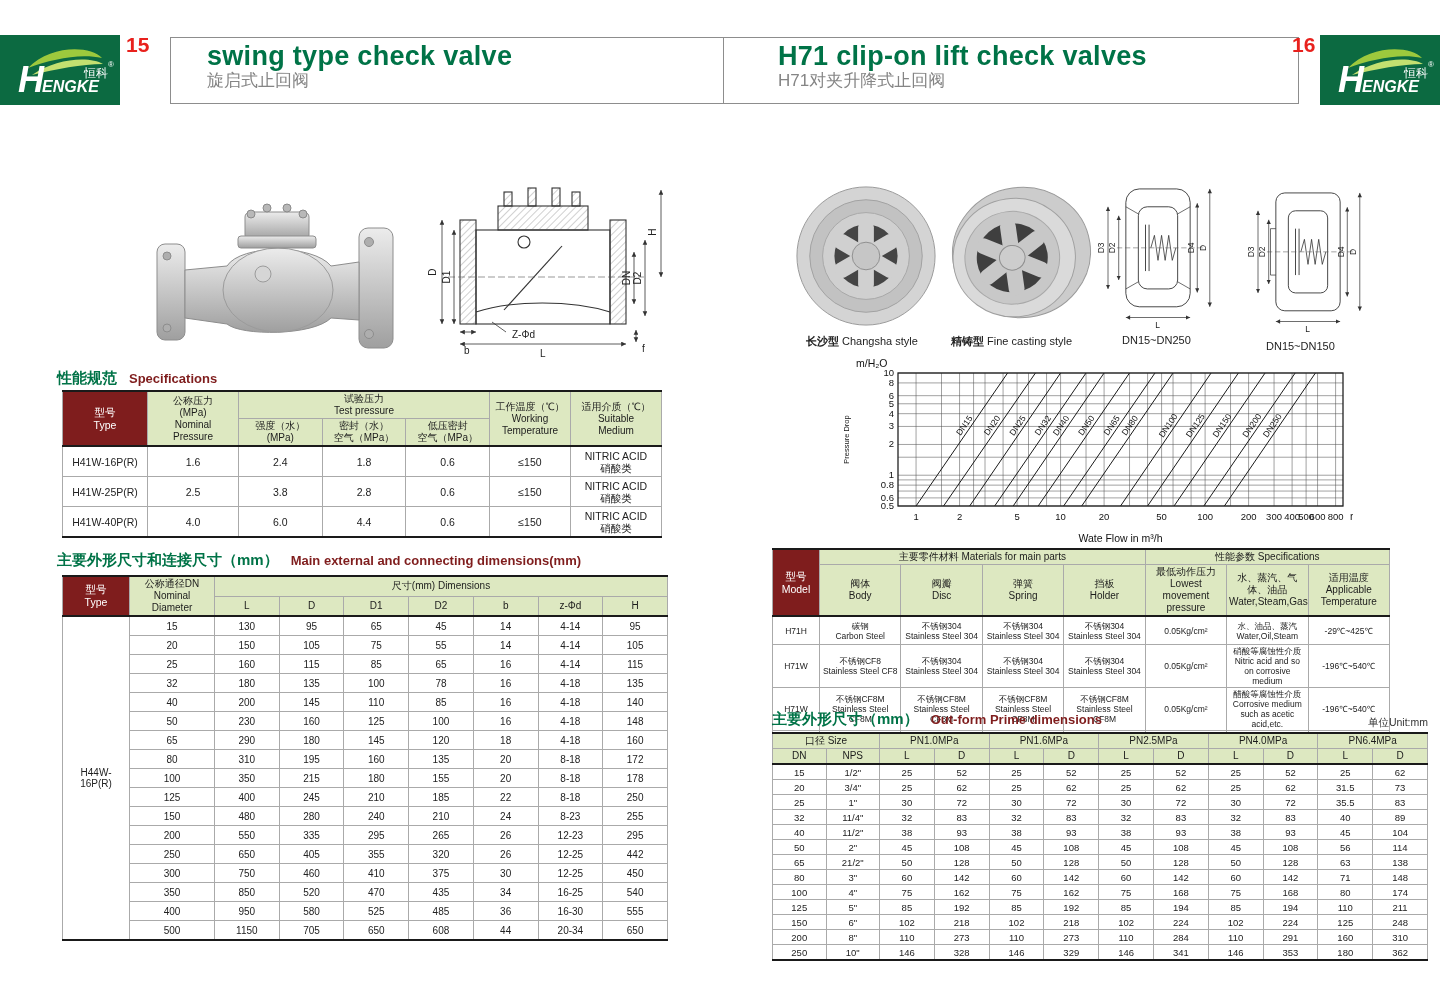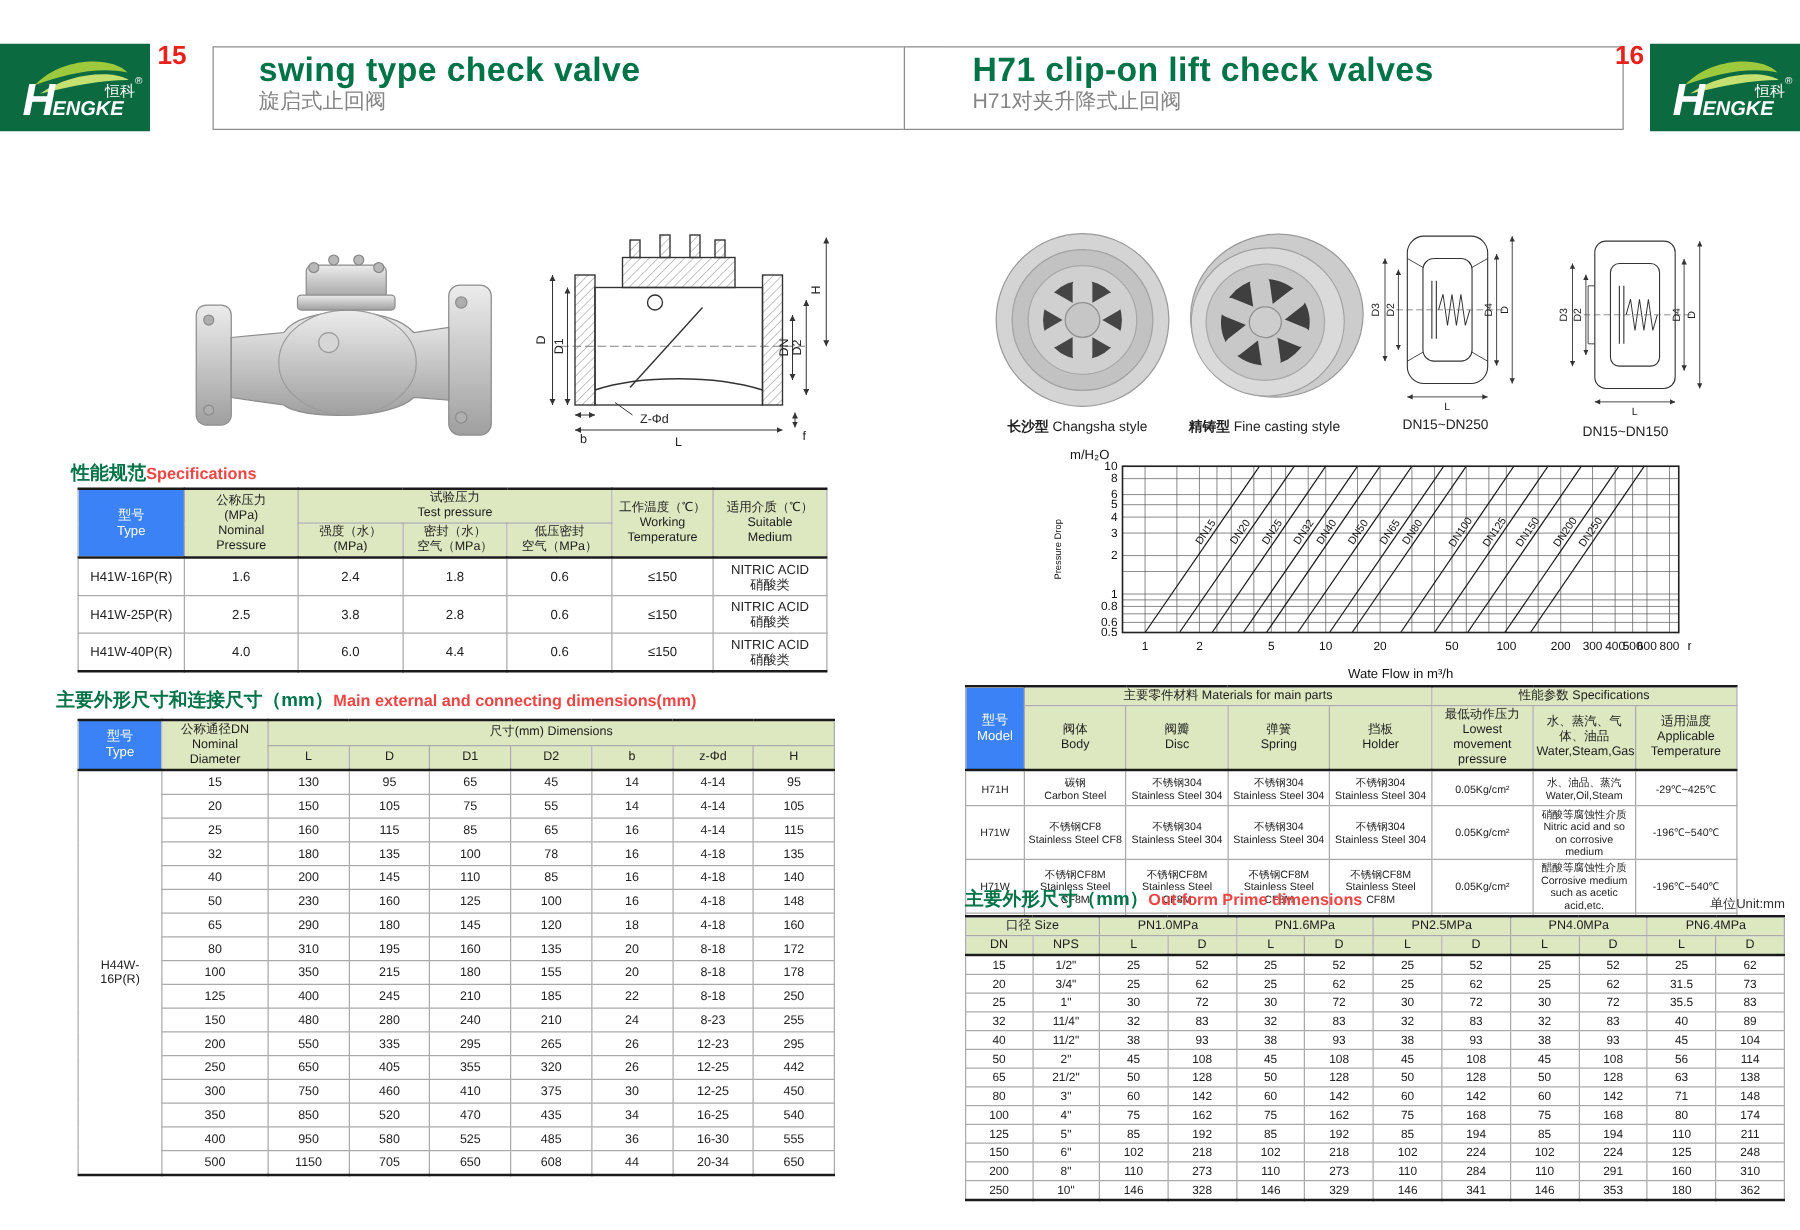--- a/index.html
+++ b/index.html
@@ -8,29 +8,29 @@
   .abs{position:absolute;}
   
   .logo{width:120px;height:70px;background:#0c6a41;}
   .pgno{font-size:21px;font-weight:bold;color:#e8211d;}
   .titlebox{height:62px;border:1.5px solid #8d8d8d;background:#fff;padding-top:3px;}
   .t-en{font-size:27px;font-weight:bold;color:#007347;letter-spacing:.3px;line-height:30px;}
   .t-zh{font-size:17px;color:#858585;line-height:20px;}
   
   .sec{white-space:nowrap;}
   .sec .zh{font-size:15px;font-weight:bold;color:#007347;}
-  .sec .en{font-size:13px;font-weight:bold;color:#ef4444;margin-left:0;}
+  .sec .en{font-size:13px;font-weight:bold;color:#7f1d1d;margin-left:12px;}
   .unit{font-size:10.5px;color:#333;}
   
   table.gtab{border-collapse:collapse;table-layout:fixed;background:#fff;
              border-top:2px solid #1a1a1a;border-bottom:2px solid #1a1a1a;}
   table.gtab th,table.gtab td{border:1px solid #aaa;text-align:center;vertical-align:middle;
              padding:1px 2px;font-weight:normal;overflow:hidden;}
   table.gtab thead{border-bottom:2px solid #1a1a1a;}
-  th.dkg{background:#3b82f6;color:#fff;font-size:10.5px;line-height:13px;}
+  th.dkg{background:#7f1d1d;color:#fff;font-size:10.5px;line-height:13px;}
   th.lg{background:#dde8c1;color:#1c1c1c;font-size:10px;line-height:12px;}
   #spec-table td{font-size:10.5px;height:27px;line-height:12px;}
   #dims-table td{font-size:10px;height:16px;line-height:11px;}
   #mat-table td{font-size:8.5px;height:25px;line-height:10px;}
   #out-table td{font-size:9.5px;height:12px;line-height:11px;}
   td.typecell{font-size:10px;}
   
   .cap{font-size:11px;color:#222;white-space:nowrap;}
   .cap .zh{font-weight:bold;margin-top:20px;}
   svg text{font-family:"Liberation Sans",sans-serif;}
@@ -192,21 +192,21 @@
         <td>4.0</td>
         <td>6.0</td>
         <td>4.4</td>
         <td>0.6</td>
         <td>≤150</td>
         <td>NITRIC ACID<br>硝酸类</td>
       </tr>
     </tbody>
   </table>
 
-<div class="abs sec" style="left:45px;top:551px;text-align:center;">
+<div class="abs sec" style="left:57px;top:551px;text-align:center;">
   <span class="zh">主要外形尺寸和连接尺寸（mm）</span><span class="en">Main external and connecting dimensions(mm)</span>
 </div>
 <table class="gtab abs" id="dims-table" style="left:62px;top:575px;width:606px;">
     <thead>
       <tr>
         <th class="dkg" rowspan="2" style="width:62px">型号<br>Type</th>
         <th class="lg" rowspan="2" style="width:80px">公称通径DN<br>Nominal<br>Diameter</th>
         <th class="lg" colspan="7">尺寸(mm) Dimensions</th>
       </tr>
       <tr>

